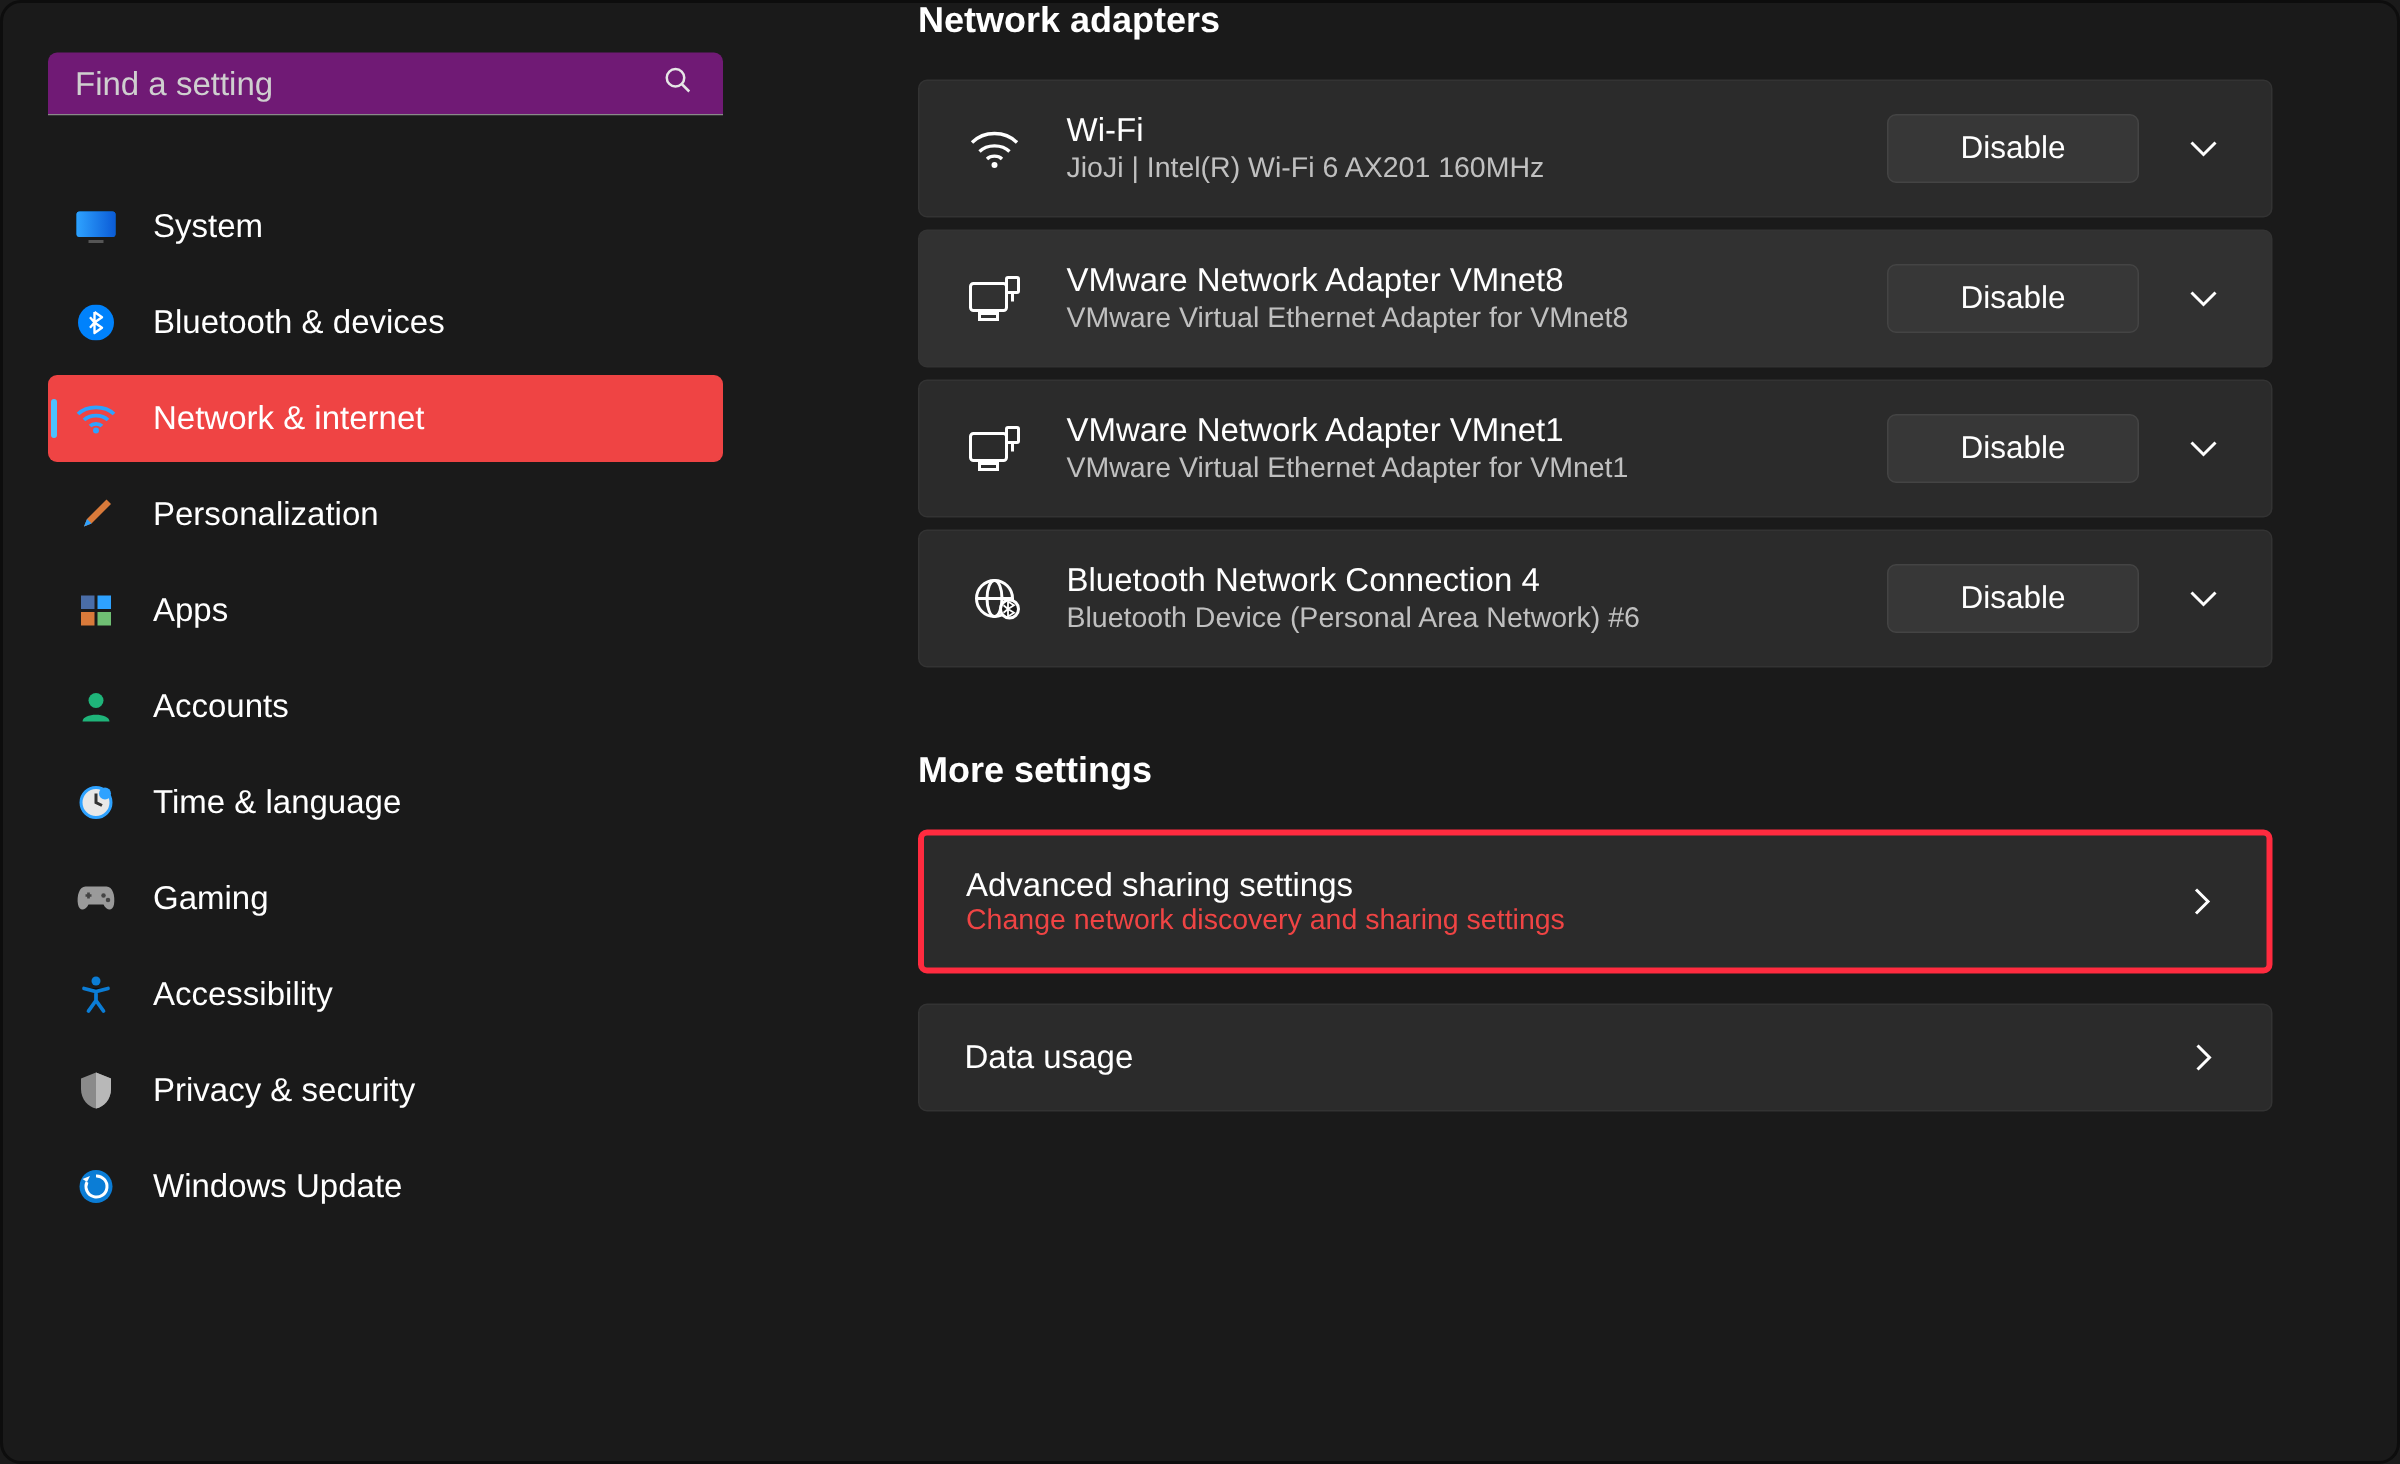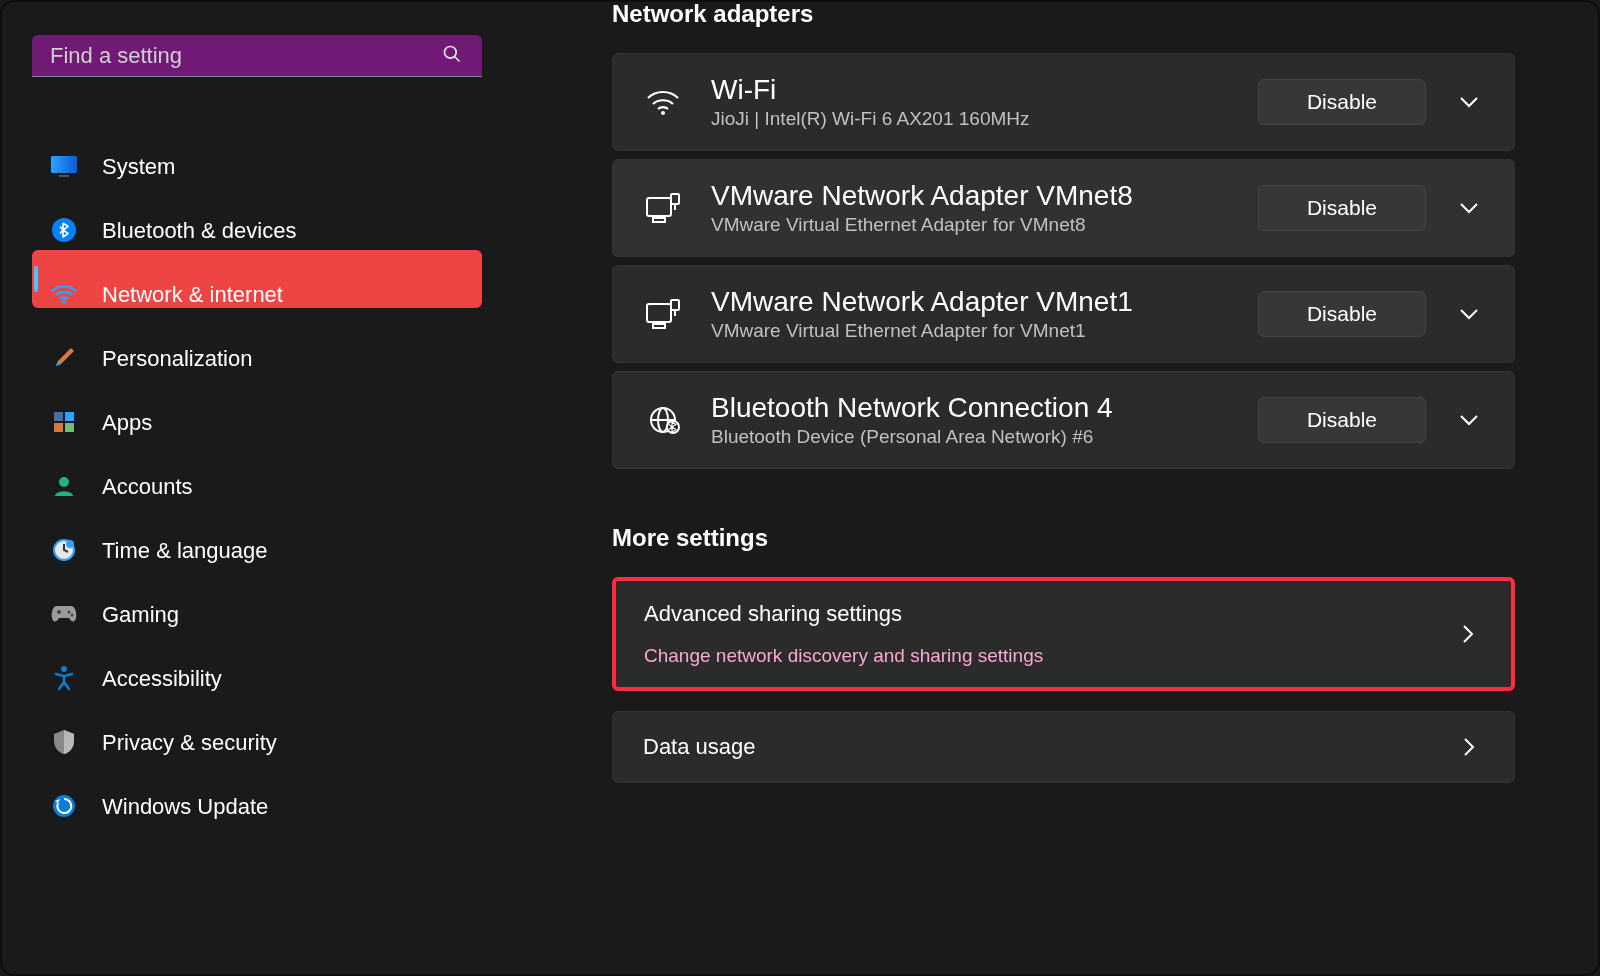--- a/index.html
+++ b/index.html
@@ -43,21 +43,21 @@
   .search-icon {
     position: absolute;
     right: 20px;
     top: 50%;
     transform: translateY(-50%);
     color: #e6e6e6;
   }
   .nav { display: flex; flex-direction: column; gap: 6px; }
   .nav-item {
     display: flex;
-    align-items: flex-end;
+    align-items: center;
     gap: 24px;
     height: 58px;
     padding: 0 18px;
     border-radius: 6px;
     font-size: 22px;
     color: #ffffff;
     cursor: pointer;
     position: relative;
   }
   .nav-item.active {
@@ -103,21 +103,21 @@
   }
   .card.light { background: #313131; }
   .card-icon {
     width: 40px;
     display: flex;
     justify-content: center;
     color: #ffffff;
     flex-shrink: 0;
   }
   .card-text { flex: 1; }
-  .card-title { font-size: 28px; font-weight: 400; color: #ffffff; margin-bottom: 2px;}
+  .card-title { font-size: 22px; font-weight: 400; color: #ffffff; margin-bottom: 2px;}
   .card-sub { font-size: 19px; color: #c0c0c0; }
   .btn {
     background: #373737;
     border: 1px solid #444;
     border-radius: 6px;
     color: #ffffff;
     font-size: 21px;
     padding: 10px 48px;
     cursor: pointer;
   }
@@ -136,21 +136,21 @@
     align-items: center;
     padding: 22px 30px;
     cursor: pointer;
   }
   .row.highlight {
     border: 4px solid #ff2b3f;
     padding: 20px 28px;
   }
   .row-text { flex: 1; }
   .row-title { font-size: 22px; color: #ffffff; }
-  .row-sub { font-size: 19px; color: #f9a8d4; margin-top: 18px;}
+  .row-sub { font-size: 19px; color: #ef4444; margin-top: 0;}
   
   .window-edge {
     position: absolute;
     inset: 0;
     border: 2px solid #0d0d0d;
     border-radius: 14px;
     pointer-events: none;
   }
 </style>
 </head>

